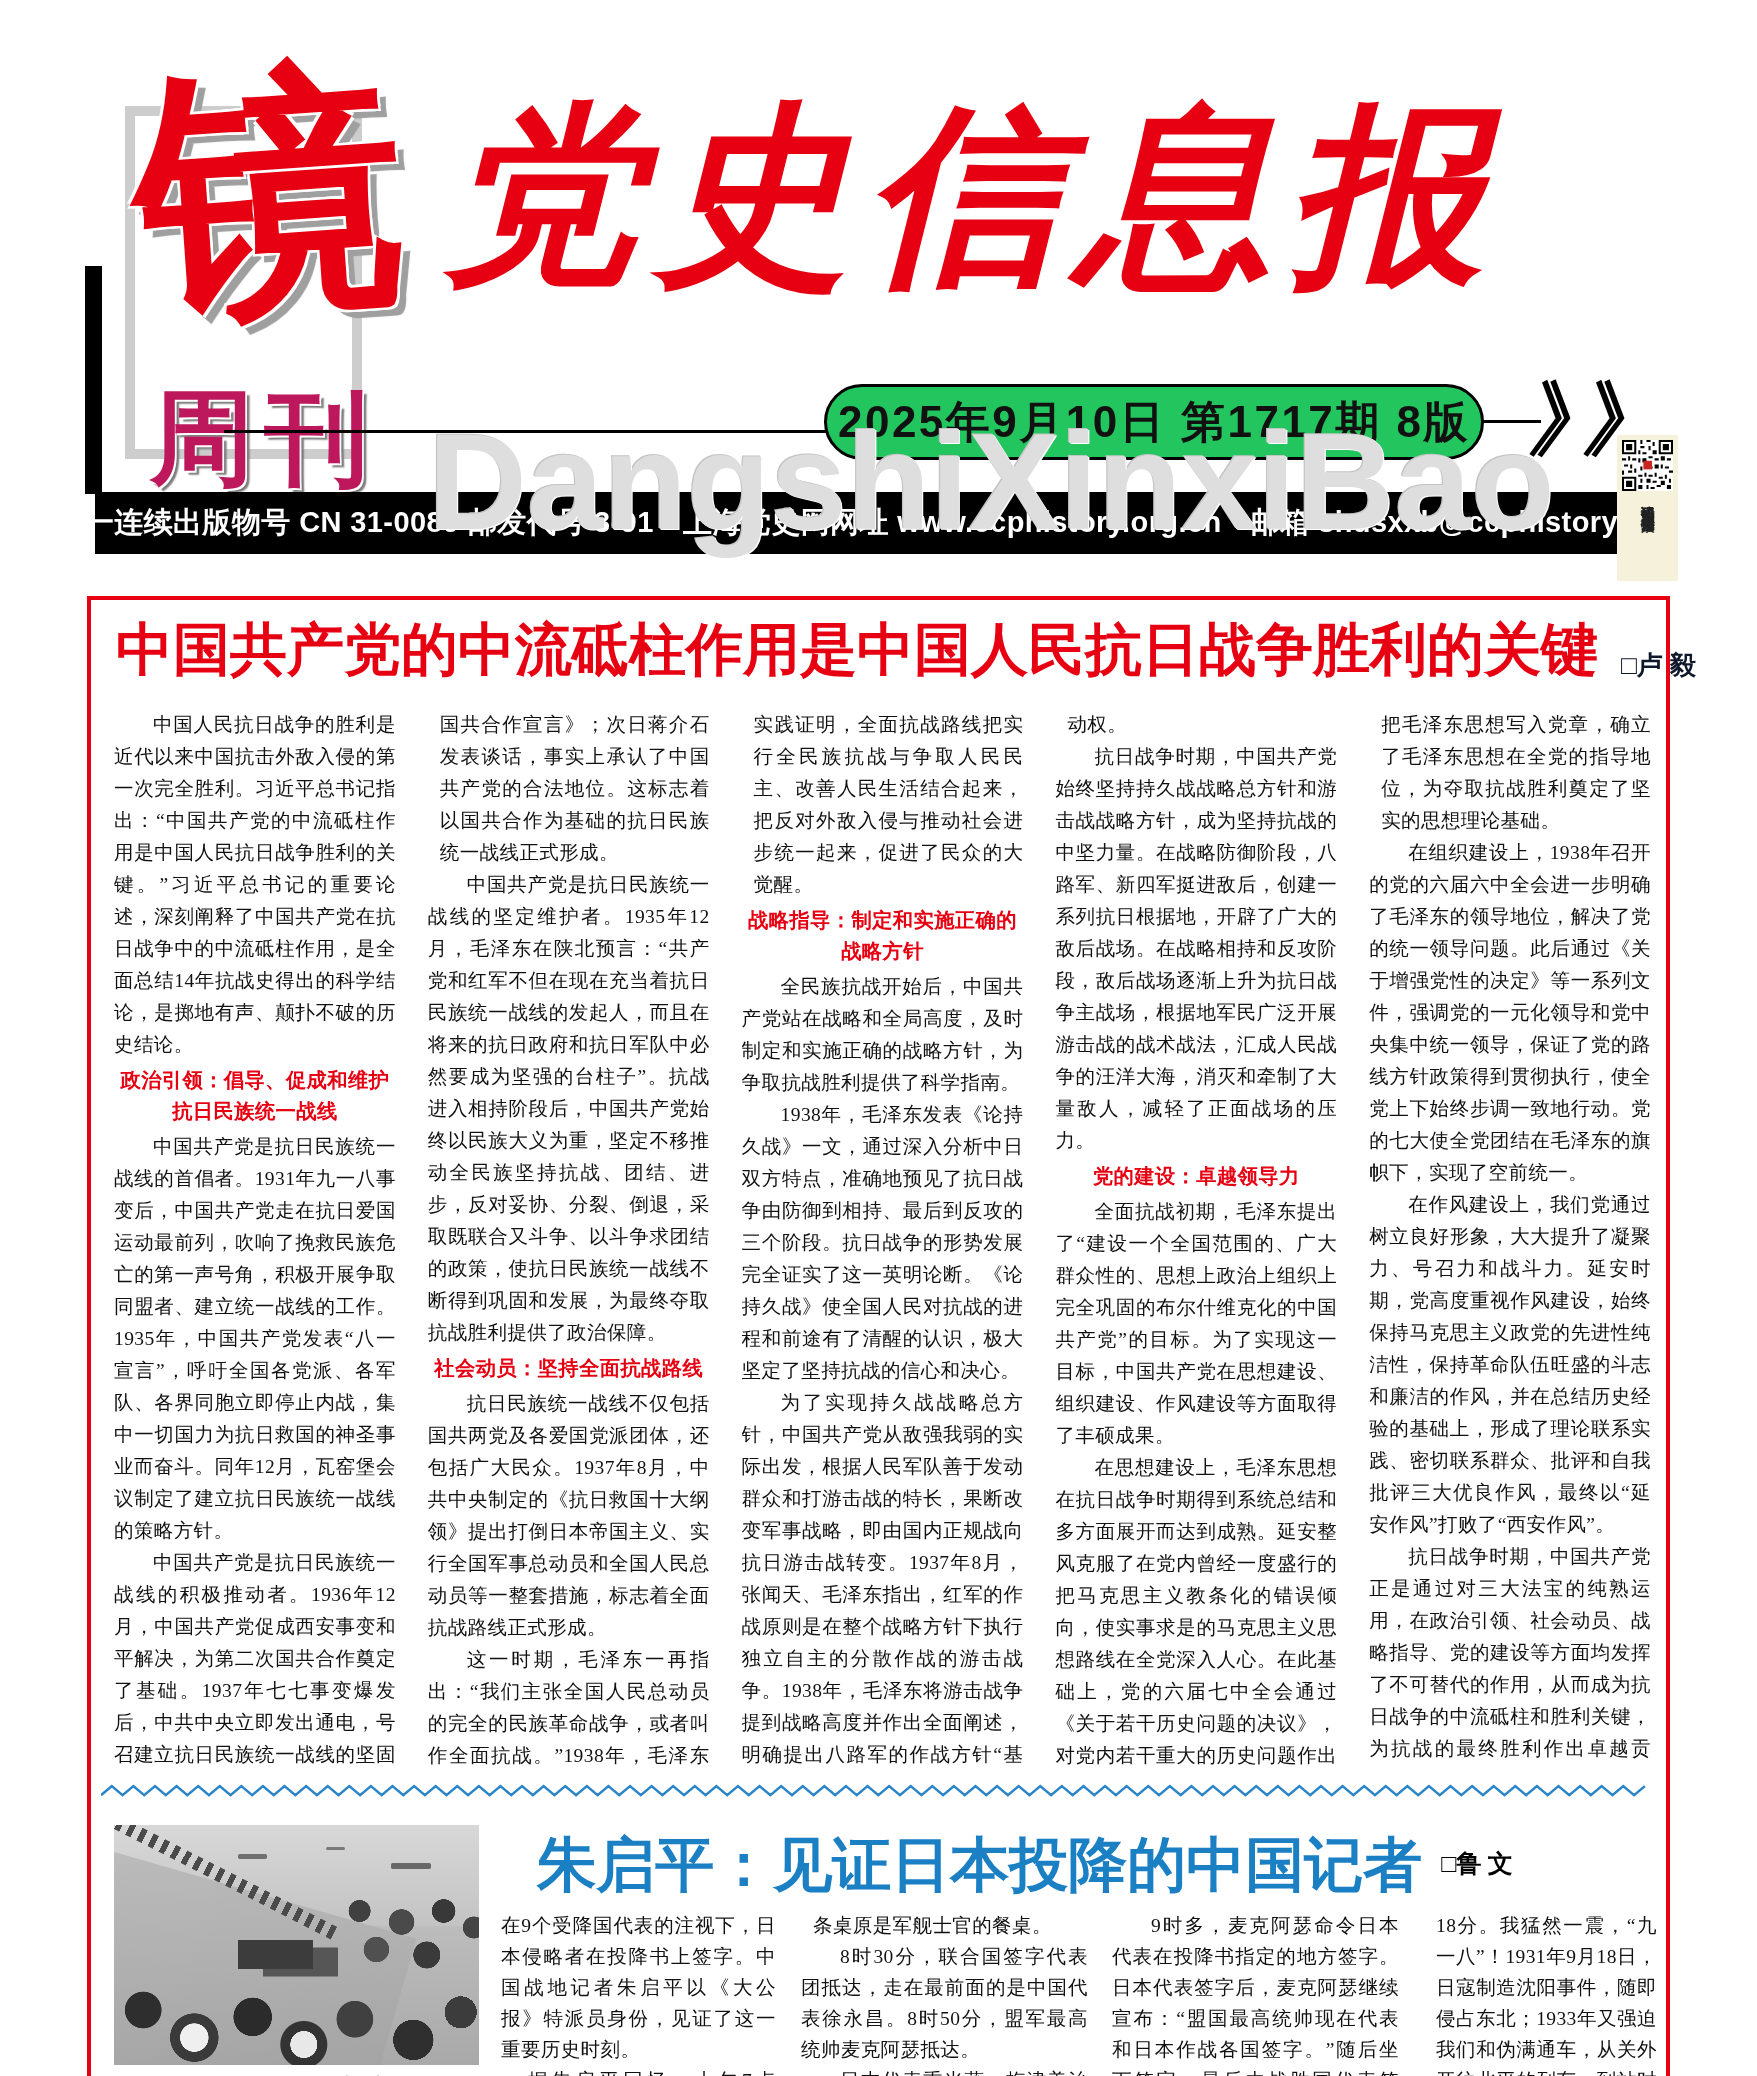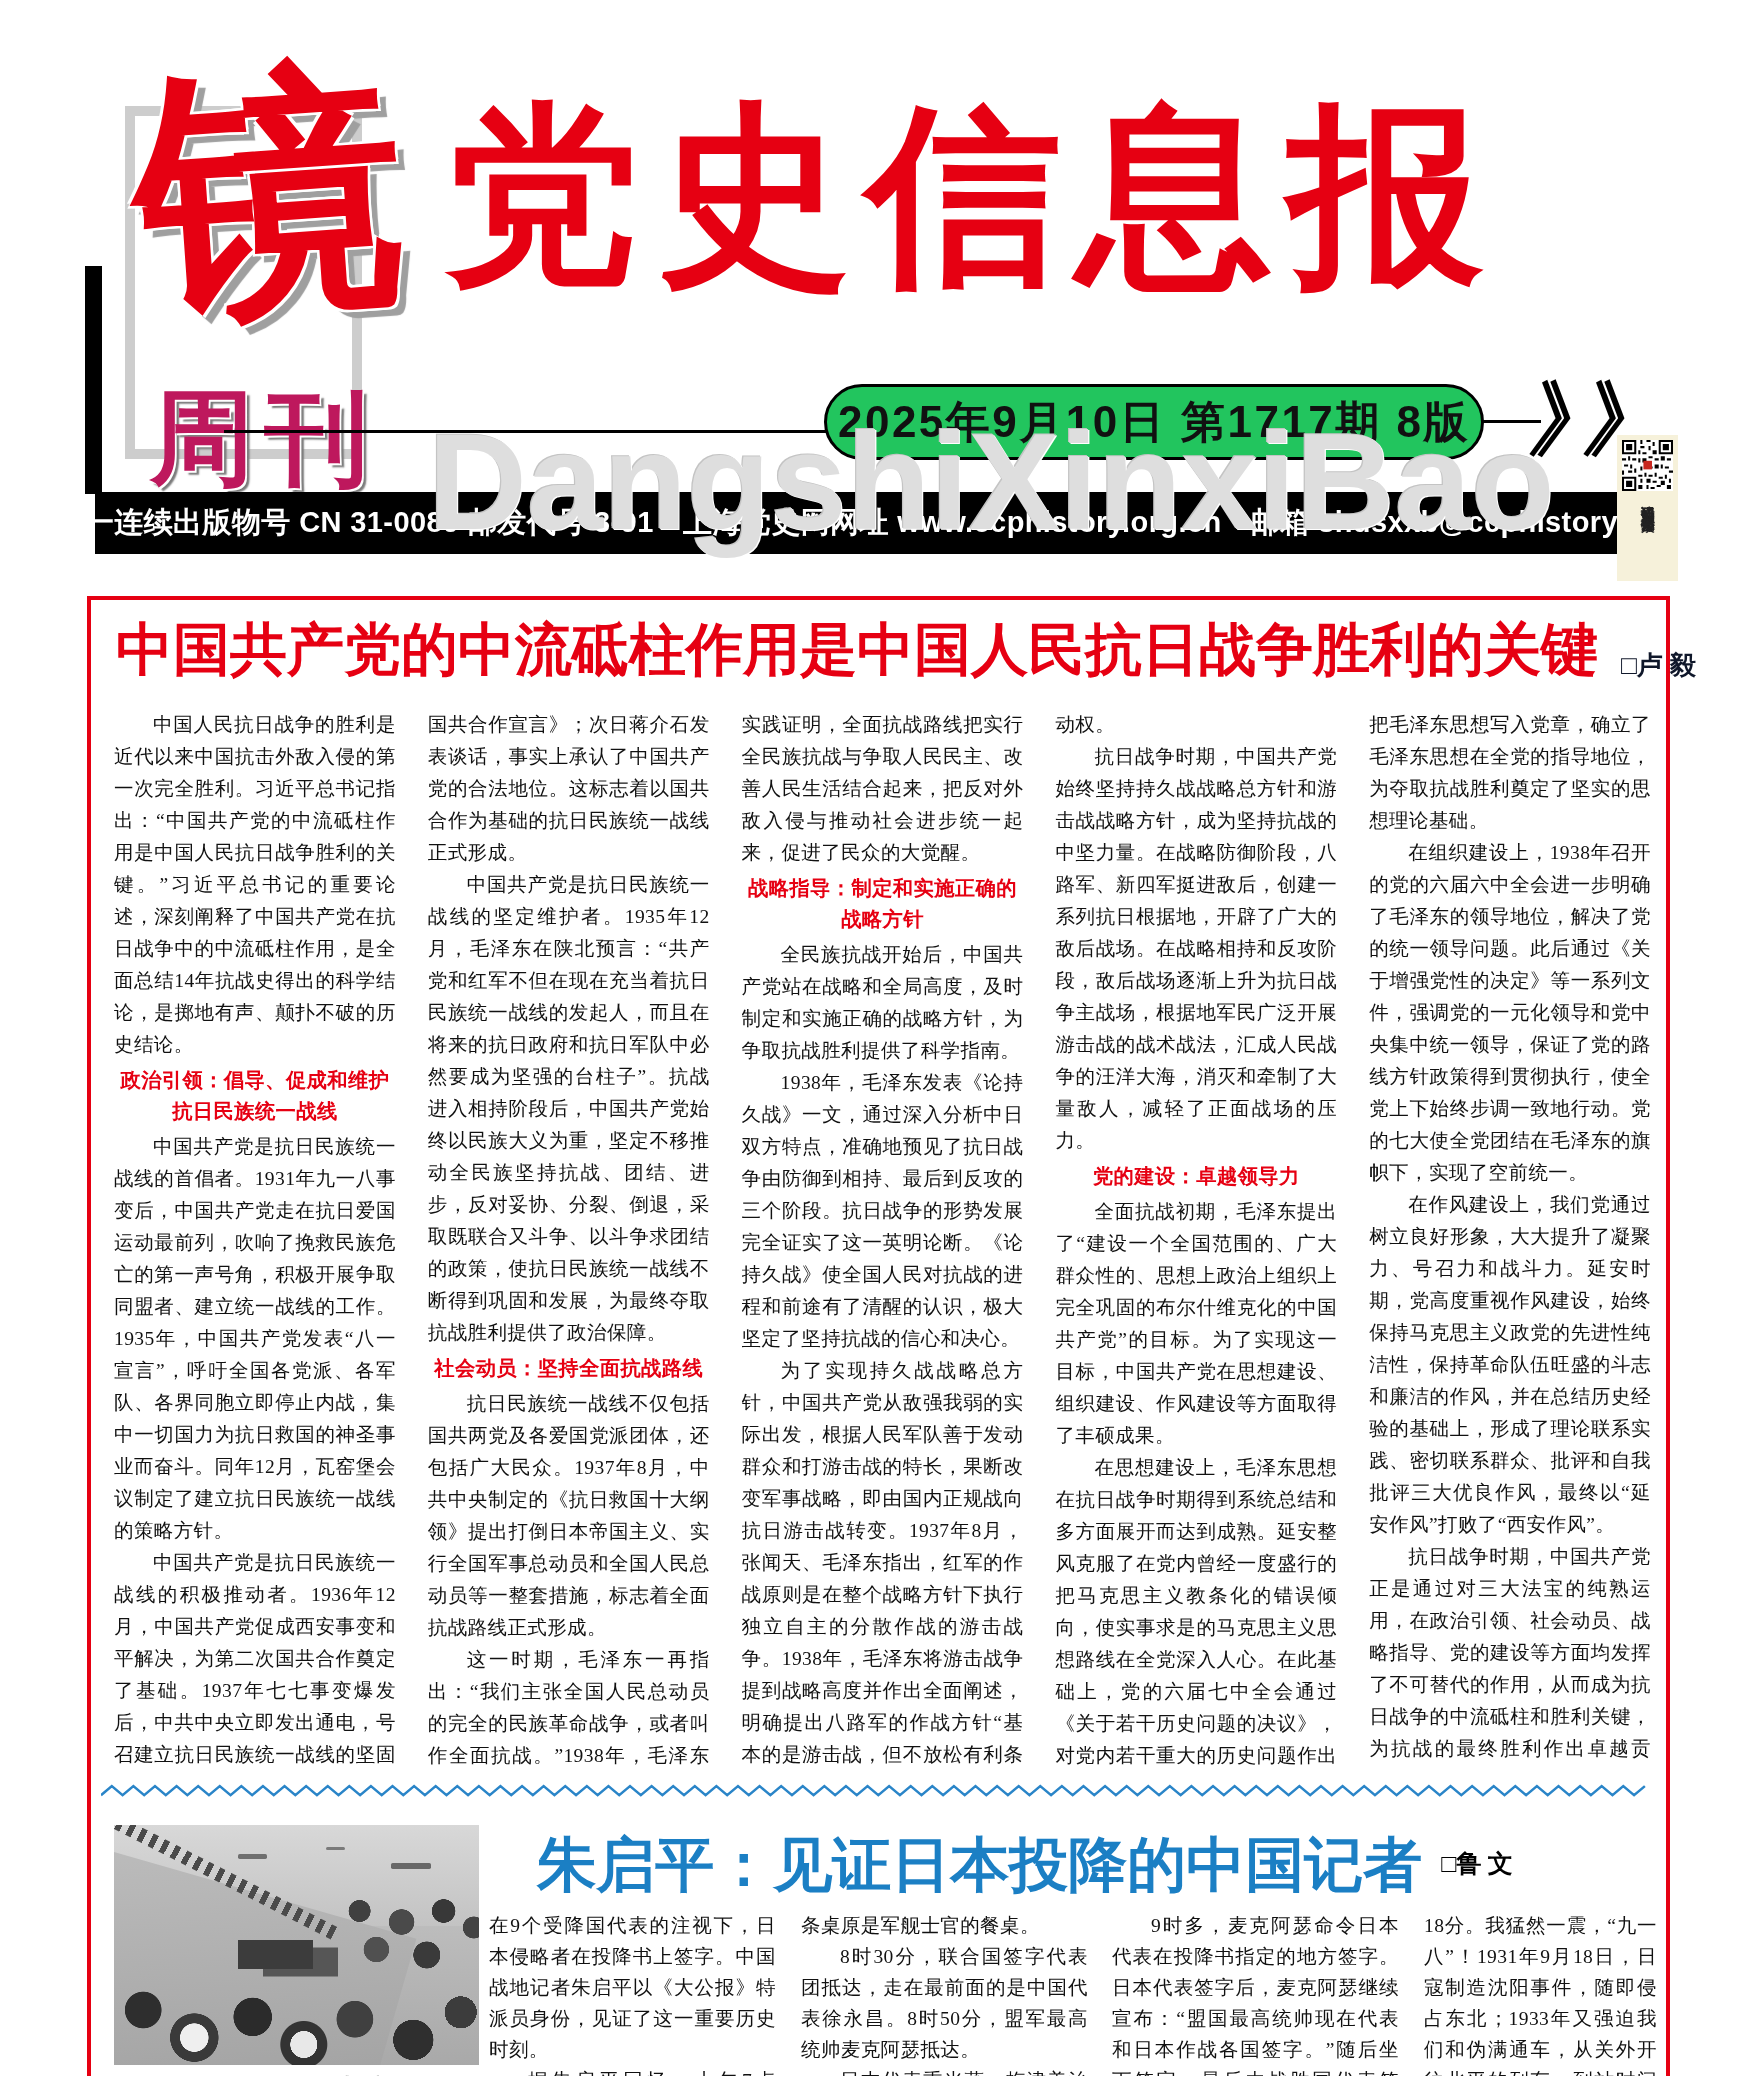--- a/index.html
+++ b/index.html
@@ -17,21 +17,21 @@
   .logo-bracket{position:absolute;left:125px;top:106px;width:237px;height:353px;border:10.8px solid #cdcdcd;background:#fff;}
   .logo-char{position:absolute;left:137px;top:62px;font-size:266px;line-height:1;font-weight:bold;color:var(--red);
     font-family:"Liberation Serif",serif;transform:rotate(-4deg);
     text-shadow:-2.5px -2.5px 0 #fff,2.5px -2.5px 0 #fff,-2.5px 2.5px 0 #fff,2.5px 2.5px 0 #fff,8.3px 9px 0.8px #9f9f9f;}
   .logo-sub{position:absolute;left:150px;top:370px;font-size:104px;font-weight:bold;color:#be185d;
     font-family:"Liberation Sans","DejaVu Sans",sans-serif;letter-spacing:10.8px;
     text-shadow:1.7px 1.7px 0 #fff,4.2px 4.2px 1.7px #7a7a7a;}
   .mast-rule1{position:absolute;left:224px;top:430px;width:602px;height:2.5px;background:#000;}
   .mast-rule2{position:absolute;left:1483px;top:420px;width:58px;height:2.5px;background:#000;}
   .paper-title{position:absolute;left:444px;top:100px;font-size:195px;line-height:1;font-weight:900;color:var(--red);
-    letter-spacing:16px;white-space:nowrap;font-family:"Liberation Serif",serif;}
+    letter-spacing:16px;white-space:nowrap;font-family:"Liberation Serif",serif;font-style:italic;}
   .date-pill{position:absolute;left:824px;top:384px;width:660px;height:76px;border:3.7px solid #000;border-radius:50px;
     background:#22c55e;display:flex;align-items:center;justify-content:center;font-size:44px;font-weight:bold;
     font-family:"Liberation Sans","DejaVu Sans",sans-serif;letter-spacing:2.5px;white-space:nowrap;}
   .fast-arrows{position:absolute;left:1532px;top:365px;font-size:83px;font-weight:900;color:#000;
     transform:skewX(-10deg);letter-spacing:-29px;font-family:"Liberation Sans",sans-serif;}
   .watermark{position:absolute;left:428px;top:413px;font-size:137px;line-height:1;font-weight:bold;
     font-family:"Liberation Sans","DejaVu Sans",sans-serif;color:#dedede;z-index:3;
     text-shadow:1.2px 1.2px 0 #fff,-1.2px -1.2px 0 #c4c4c4;white-space:nowrap;}
   .info-bar{position:absolute;left:95px;top:492px;width:1522px;height:62px;background:#000;z-index:2;
     display:flex;align-items:center;justify-content:center;}
@@ -49,21 +49,21 @@
   .main-headline-row{position:absolute;left:25px;top:11.6px;width:1532px;display:flex;align-items:flex-end;}
   .main-headline{font-size:57px;font-weight:900;color:var(--red);white-space:nowrap;letter-spacing:0px;
     font-family:"Liberation Serif",serif;}
   .byline{font-size:26px;font-weight:bold;color:#0f172a;margin-left:23px;margin-bottom:5.8px;white-space:nowrap;
     font-family:Liberation Sans, sans-serif;}
 
   .main-cols{position:absolute;left:23px;top:109px;width:1537px;height:1057px;display:flex;gap:32px;}
   .col{flex:1;overflow:hidden;font-size:19.5px;line-height:32px;text-align:justify;letter-spacing:0.4px;}
   .blk{text-align:justify;}
   .blk[data-type="p"]{text-indent:2em;}
-  .blk[data-type="cont"]{text-indent:0;}
+  .blk[data-type="cont"]{text-indent:0;margin-left:12px;}
   .blk[data-type="sub"]{color:var(--red);font-weight:bold;text-align:center;text-indent:0;margin:4.2px 0;
     font-family:"Liberation Sans","DejaVu Sans",sans-serif;font-size:20.3px;line-height:31px;}
 
   .zigzag-wrap{position:absolute;left:10.4px;top:1184px;width:1553px;height:13.3px;}
 
   .second-headline-row{position:absolute;left:386px;top:1206px;width:1096px;display:flex;align-items:center;justify-content:center;margin-top:20px;}
   .second-headline{font-size:59px;font-weight:900;color:var(--blue);white-space:nowrap;font-family:"Liberation Serif",serif;}
   .byline2{font-size:25px;font-weight:bold;color:#000;margin-left:19px;margin-bottom:5px;white-space:nowrap;}
 
   

